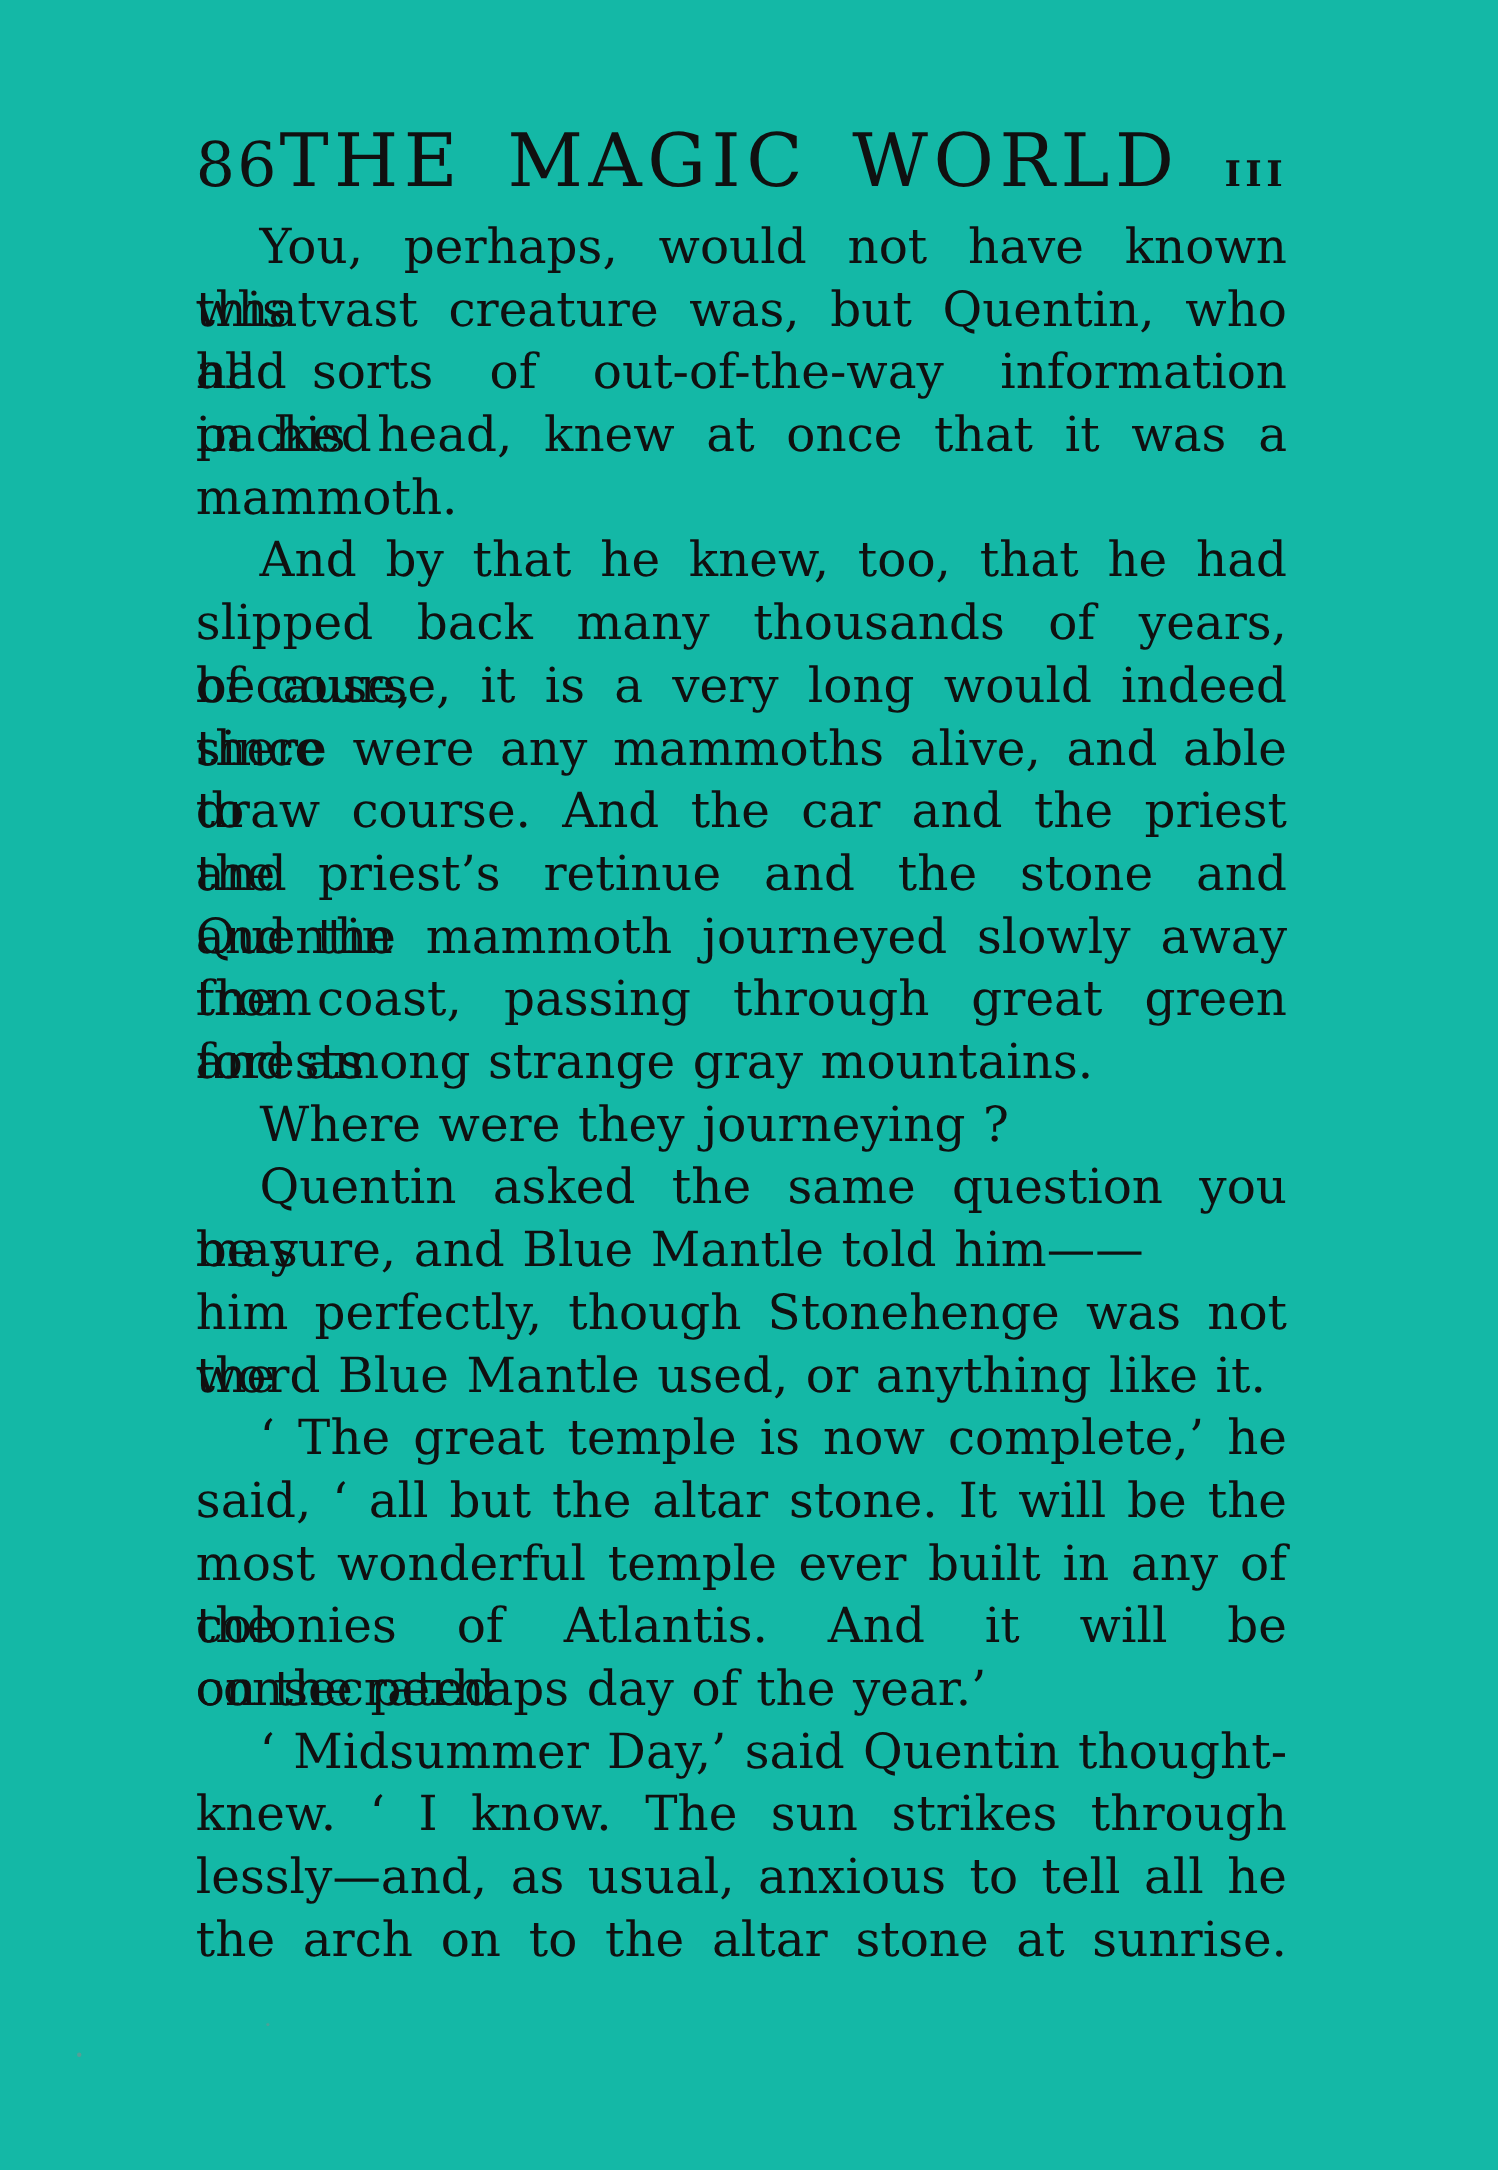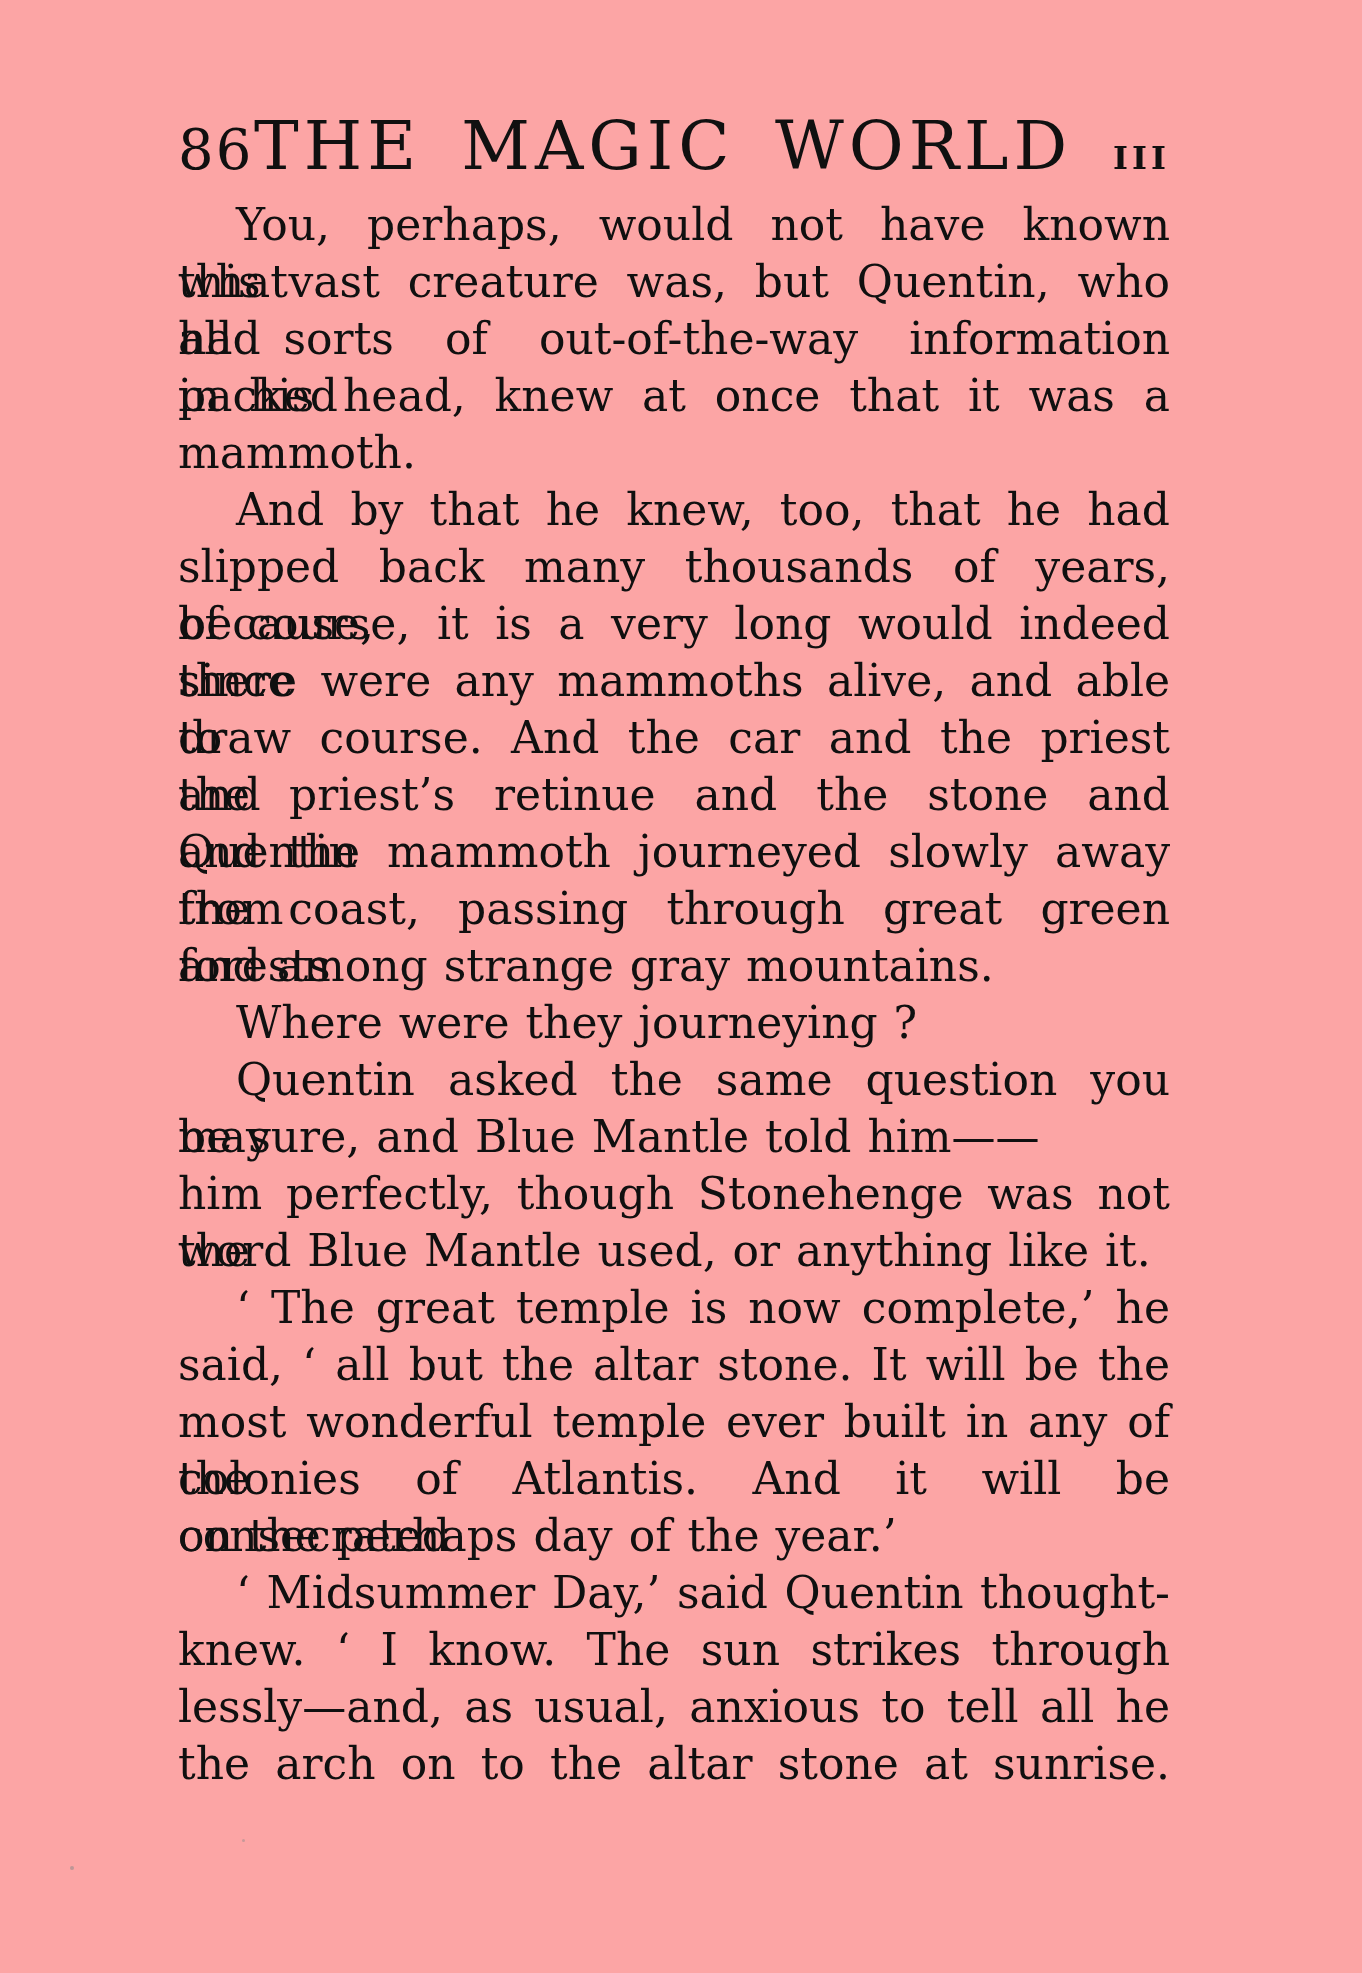--- a/index.html
+++ b/index.html
@@ -1,19 +1,19 @@
 <!DOCTYPE html>
 <html><head>
 <meta charset="utf-8">
 <style>
   html,body{margin:0;padding:0;background:#e8e8e8;}
   .page{
     position:relative;
     width:1362px;height:1973px;
-    background:#fca5a5;
+    background:#14b8a6;
     font-family:"DejaVu Serif","Liberation Serif",serif;
     color:#101010;
     overflow:hidden;
     margin:0 auto;
   }
   
   .header{
     position:absolute;
     left:178px; width:992px; top:113px;
     display:flex; align-items:baseline;

